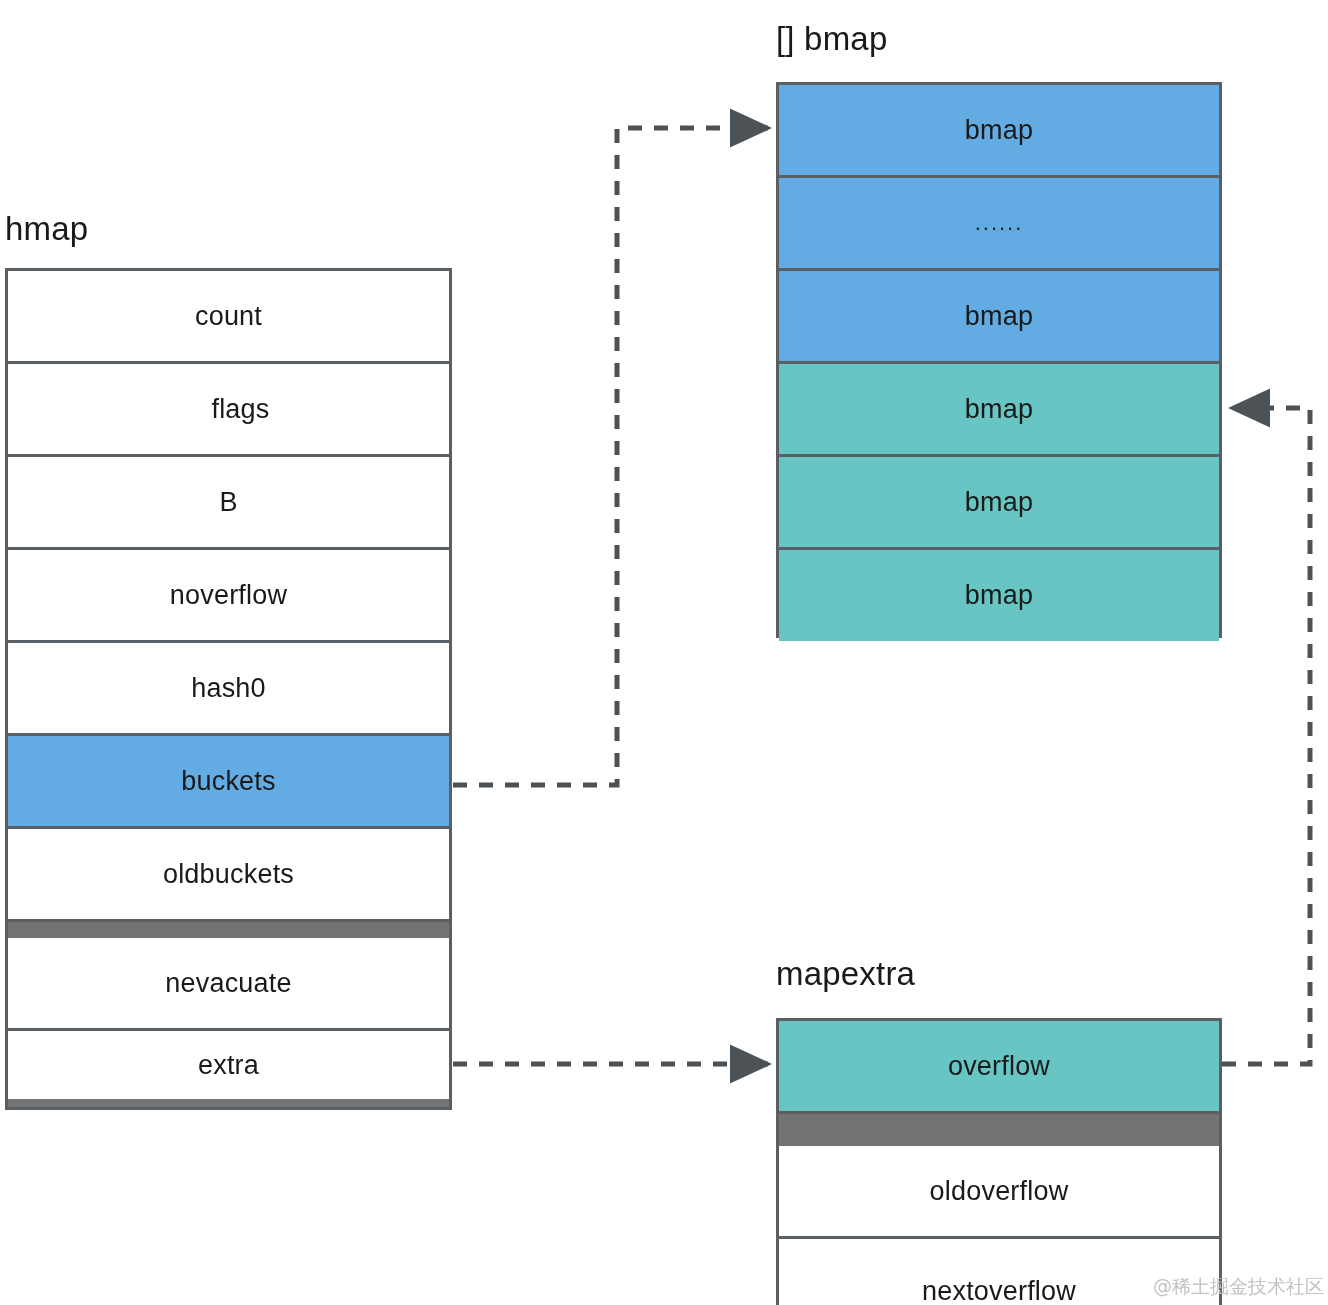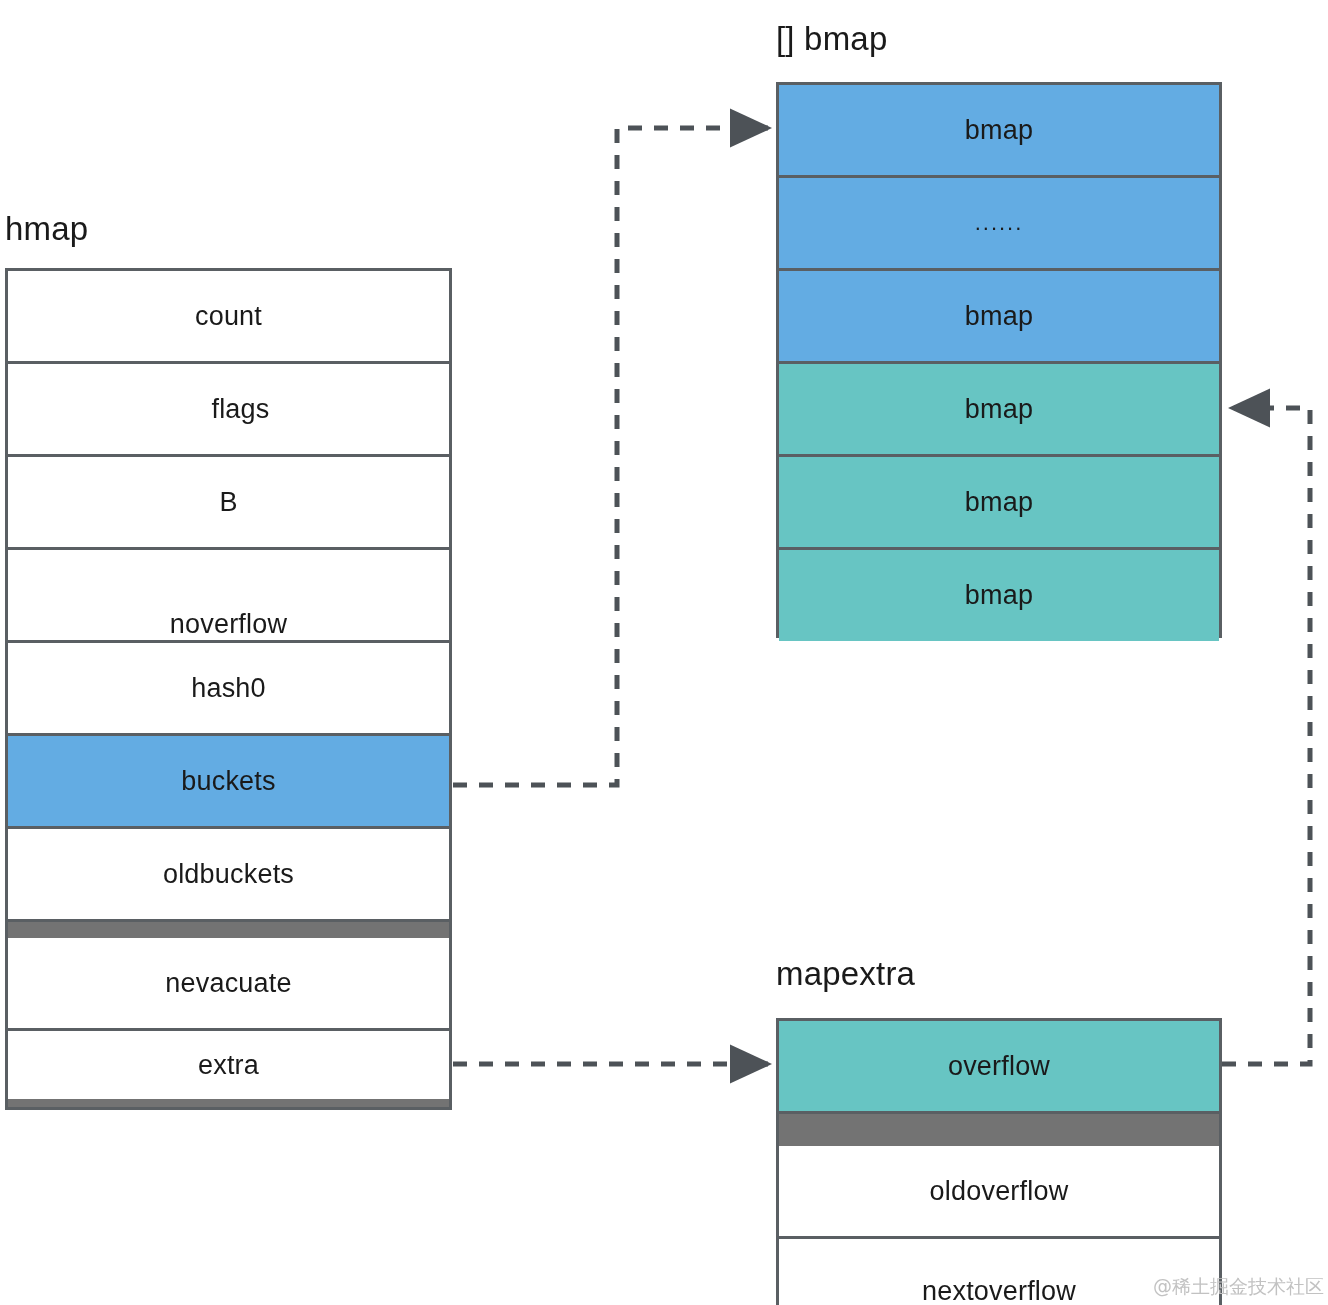--- a/index.html
+++ b/index.html
@@ -87,21 +87,21 @@
   <div class="struct-box" style="left:5px; top:268px; width:447px; height:842px;">
     <div class="struct-row" style="height:93px;">
       <span>count</span>
     </div>
     <div class="struct-row" style="height:93px;padding-left:24px;">
       <span>flags</span>
     </div>
     <div class="struct-row" style="height:93px;">
       <span>B</span>
     </div>
-    <div class="struct-row" style="height:93px;align-items:flex-end;">
+    <div class="struct-row" style="height:93px;">
       <span>noverflow</span>
     </div>
     <div class="struct-row" style="height:93px;">
       <span>hash0</span>
     </div>
     <div class="struct-row blue" style="height:93px;">
       <span>buckets</span>
     </div>
     <div class="struct-row" style="height:93px;">
       <span>oldbuckets</span>

